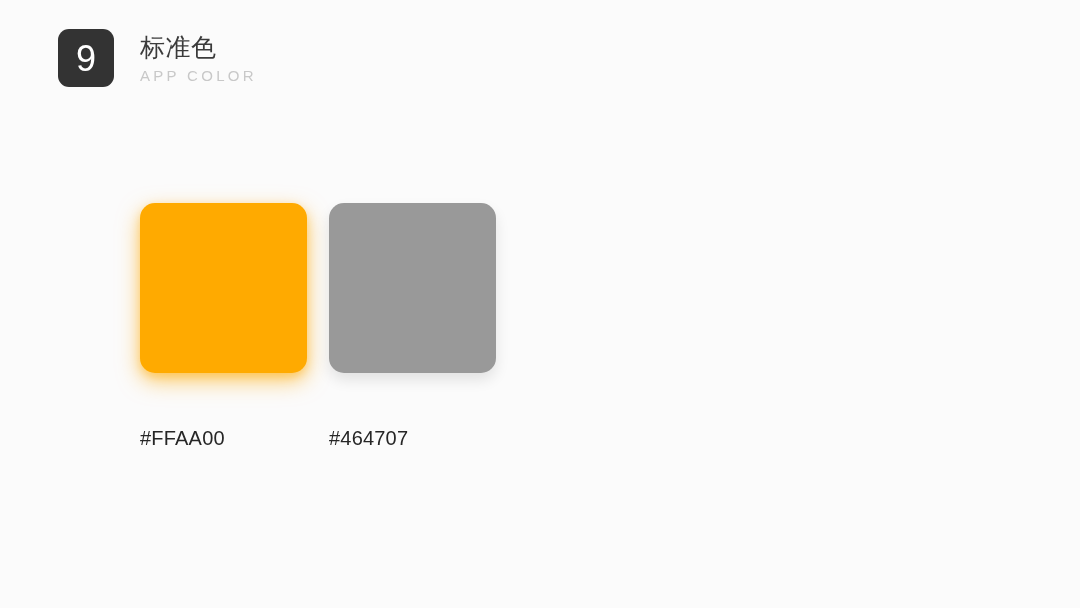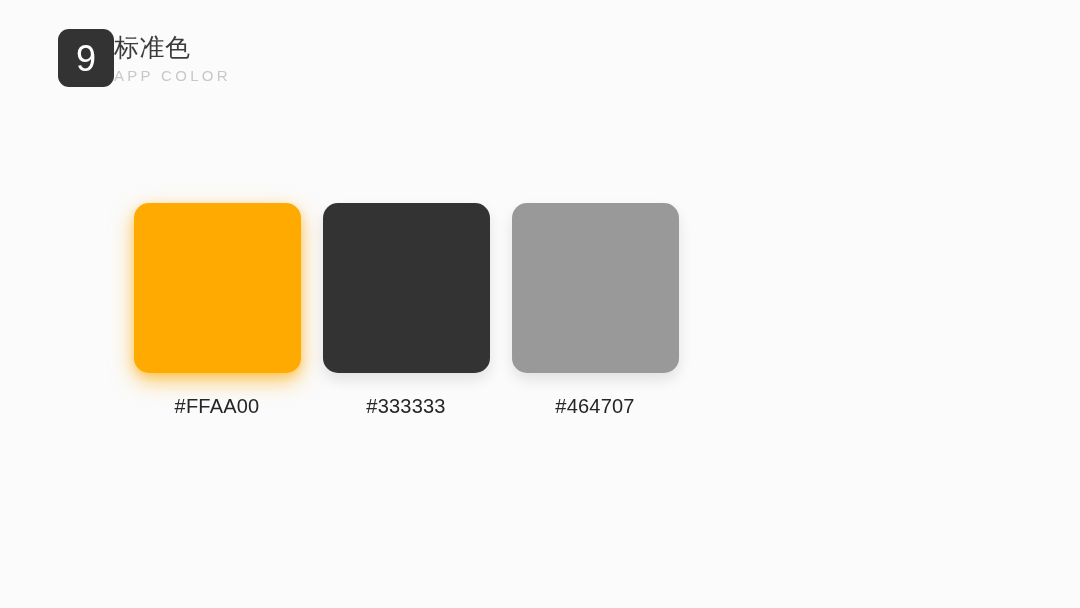--- a/index.html
+++ b/index.html
@@ -48,20 +48,21 @@
     color: #ffffff;
     font-size: 36px;
     line-height: 1;
     font-weight: 400;
     letter-spacing: 0px;
     position: relative;
     top: 1px;
   }
 
   .header-text {
+    margin-left: 26px;
     padding-top: 1px;
     display: flex;
     flex-direction: column;
   }
 
   .title-cn {
     font-size: 25px;
     line-height: 34px;
     color: #3b3b3b;
     font-weight: 400;
@@ -84,21 +85,21 @@
     left: 140px;
     top: 203px;
     display: flex;
     gap: 35px;
   }
 
   .swatch-cell {
     width: 154px;
     display: flex;
     flex-direction: column;
-    align-items: center;
+    gap: 32px;
   }
 
   .swatch-chip {
     width: 167px;
     height: 170px;
     border-radius: 15px;
     box-shadow: 0 7px 14px rgba(0, 0, 0, 0.10);
   }
 
   .swatch-chip.glow {
@@ -130,24 +131,20 @@
     </div>
   </div>
 
   <div class="swatch-row">
 
     <div class="swatch-cell">
       <div class="swatch-chip glow" style="background:#FFAA00;"></div>
       <div class="swatch-label">#FFAA00</div>
     </div>
 
-    <div class="swatch-cell">
-      <div class="swatch-chip" style="background:#333333;"></div>
-      <div class="swatch-label">#333333</div>
-    </div>
 
 
     <div class="swatch-cell">
       <div class="swatch-chip" style="background:#999999;"></div>
       <div class="swatch-label">#464707</div>
     </div>
 
   </div>
 
 </div>

